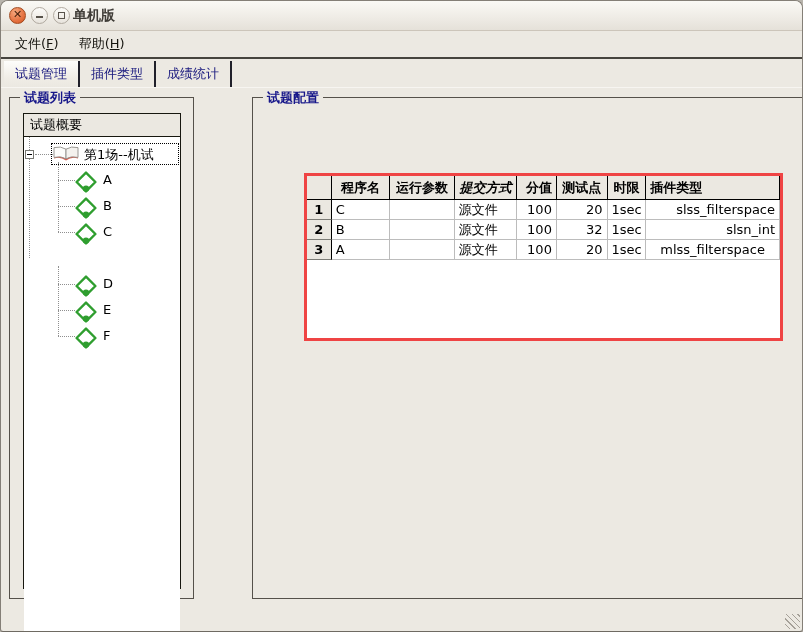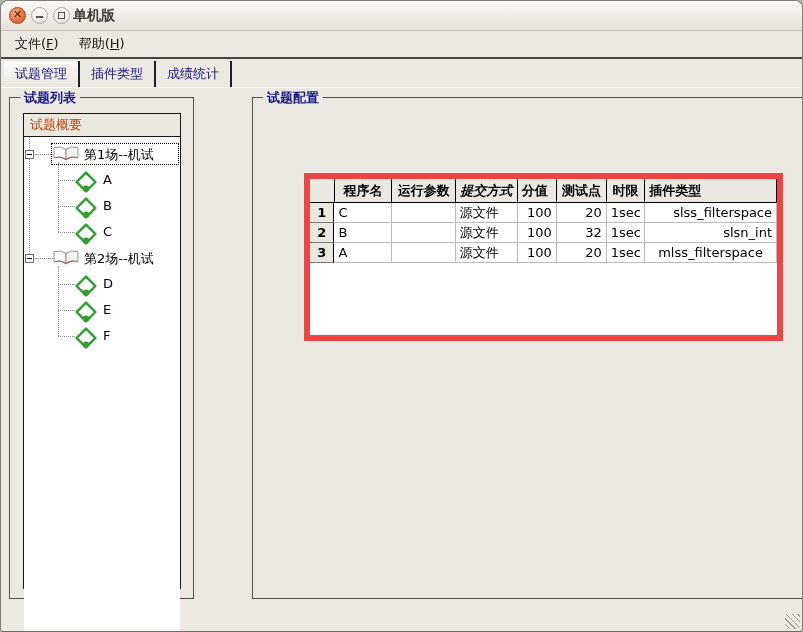--- a/index.html
+++ b/index.html
@@ -37,33 +37,33 @@
   
   .groupbox{position:absolute;border:1px solid #55514a;}
   .legend{position:absolute;top:-9px;left:10px;background:#ece9e2;padding:0 4px;
     font-size:13px;font-weight:bold;color:var(--group-title,#17178a);}
   #group-left{left:8px;top:96px;width:185px;height:502px;}
   #group-right{left:203px;top:96px;width:592px;height:502px;margin-left:48px;}
 
   
   .tree{position:absolute;left:13px;top:15px;width:158px;height:476px;border:1px solid #17170f;background:#fff;}
   .tree-header{height:23px;background:#ebe8e1;border-bottom:1px solid #17170f;
-    font-size:13px;line-height:22px;padding-left:6px;color:#c2410c;}
+    font-size:13px;line-height:22px;padding-left:6px;color:#000000;}
   .tree-body{position:relative;width:100%;height:578px;background:#fff;overflow:hidden;}
   .tree-row{position:absolute;left:0;width:100%;height:26px;}
   .expander{position:absolute;left:1px;top:9px;width:9px;height:9px;background:#fff;border:1px solid #767671;}
   .expander::after{content:"";position:absolute;left:1px;top:3px;width:5px;height:1px;background:#000;}
   .stub{position:absolute;top:13px;height:1px;border-top:1px dotted #8f8f8f;}
   .vline{position:absolute;width:1px;border-left:1px dotted #8f8f8f;}
   .t-icon{position:absolute;top:4px;}
   .tree-label{position:absolute;top:5px;font-size:13px;color:#000;white-space:nowrap;}
   .focusrect{position:absolute;border:1px dotted #000;}
 
   
-  .table{position:absolute;left:51px;top:75px;width:479px;height:168px;background:#fff;border:6px solid #ef4444;overflow:hidden;}
+  .table{position:absolute;left:51px;top:75px;width:479px;height:168px;background:#fff;border:3px solid #ef4444;overflow:hidden;}
   .trow{display:flex;}
   .tcell{overflow:hidden;white-space:nowrap;font-size:13px;color:#000;}
   .th{height:24px;line-height:23px;background:#ebe8e1;font-weight:bold;
     border-right:1px solid #000;border-bottom:1px solid #000;text-align:center;padding:0 4px;}
   .td{height:20px;line-height:19px;border-right:1px solid #bcbcbc;border-bottom:1px solid #bcbcbc;padding:0 4px;}
   .rowno{background:#ebe8e1;font-weight:bold;text-align:center;border-right:1px solid #000;
     border-bottom:1px solid #7c7c76;padding:0;}
 
   .resize-grip{position:absolute;right:2px;bottom:2px;width:15px;height:15px;
     background:repeating-linear-gradient(45deg,transparent 0 3px,#a5a098 3px 4px);}
@@ -135,30 +135,20 @@
             <span class="tree-label" style="left: 79px;">B</span>
           </div>
           <div class="tree-row" style="top: 82px;">
             <div class="stub" style="left: 34px; width: 17px;"></div>
             <span class="t-icon" style="left: 51px;"><svg width="22" height="22" viewBox="0 0 22 22">
                 <path d="M11 1.6 L20.4 11 L11 20.4 L1.6 11 Z" fill="#fff" stroke="#2f9e2f" stroke-width="2.4" stroke-linejoin="round"></path>
                 <circle cx="11" cy="17.6" r="3.2" fill="#2f9e2f"></circle>
               </svg></span>
             <span class="tree-label" style="left: 79px;">C</span>
           </div>
-          <div class="tree-row" style="top: 108px;">
-            <div class="expander"></div>
-            <div class="stub" style="left: 11px; width: 18px;"></div>
-            <span class="t-icon" style="left: 29px;"><svg width="26" height="18" viewBox="0 0 26 18">
-                <path d="M1 9 L1 13.6 Q7 11.2 13 15.6 Q19 11.2 25 13.6 L25 9 Z" fill="#d95f50"></path>
-                <path d="M13 4.2 Q8 0.8 1 2.6 L1 12.4 Q8 10.6 13 13.8 Z" fill="#fcfcfa" stroke="#8f8d88" stroke-width="0.9"></path>
-                <path d="M13 4.2 Q18 0.8 25 2.6 L25 12.4 Q18 10.6 13 13.8 Z" fill="#f4f2ee" stroke="#8f8d88" stroke-width="0.9"></path>
-              </svg></span>
-            <span class="tree-label" style="left: 60px;">第2场--机试</span>
-          </div>
           <div class="tree-row" style="top: 134px;">
             <div class="stub" style="left: 34px; width: 17px;"></div>
             <span class="t-icon" style="left: 51px;"><svg width="22" height="22" viewBox="0 0 22 22">
                 <path d="M11 1.6 L20.4 11 L11 20.4 L1.6 11 Z" fill="#fff" stroke="#2f9e2f" stroke-width="2.4" stroke-linejoin="round"></path>
                 <circle cx="11" cy="17.6" r="3.2" fill="#2f9e2f"></circle>
               </svg></span>
             <span class="tree-label" style="left: 79px;">D</span>
           </div>
           <div class="tree-row" style="top: 160px;">
             <div class="stub" style="left: 34px; width: 17px;"></div>
@@ -181,21 +171,21 @@
   </div>
 
   <div class="groupbox" id="group-right">
     <div class="legend">试题配置</div>
     <div class="table" id="config-table">
         <div class="trow">
           <div class="tcell th" style="width: 25px; text-align: center;"></div>
           <div class="tcell th" style="width: 59px; text-align: center;">程序名</div>
           <div class="tcell th" style="width: 65px; text-align: center;">运行参数</div>
           <div class="tcell th" style="width: 63px; text-align: center; font-style: italic;">提交方式</div>
-          <div class="tcell th" style="width: 40px; text-align: left;">分值</div>
+          <div class="tcell th" style="width: 40px; text-align: right;">分值</div>
           <div class="tcell th" style="width: 51px; text-align: center;">测试点</div>
           <div class="tcell th" style="width: 39px; text-align: center;">时限</div>
           <div class="tcell th" style="width: 135px; text-align: left;">插件类型</div>
         </div>
         <div class="trow">
           <div class="tcell td rowno" style="width: 25px; text-align: center;">1</div>
           <div class="tcell td" style="width: 59px; text-align: left;">C</div>
           <div class="tcell td" style="width: 65px; text-align: left;"></div>
           <div class="tcell td" style="width: 63px; text-align: left;">源文件</div>
           <div class="tcell td" style="width: 40px; text-align: right;">100</div>

